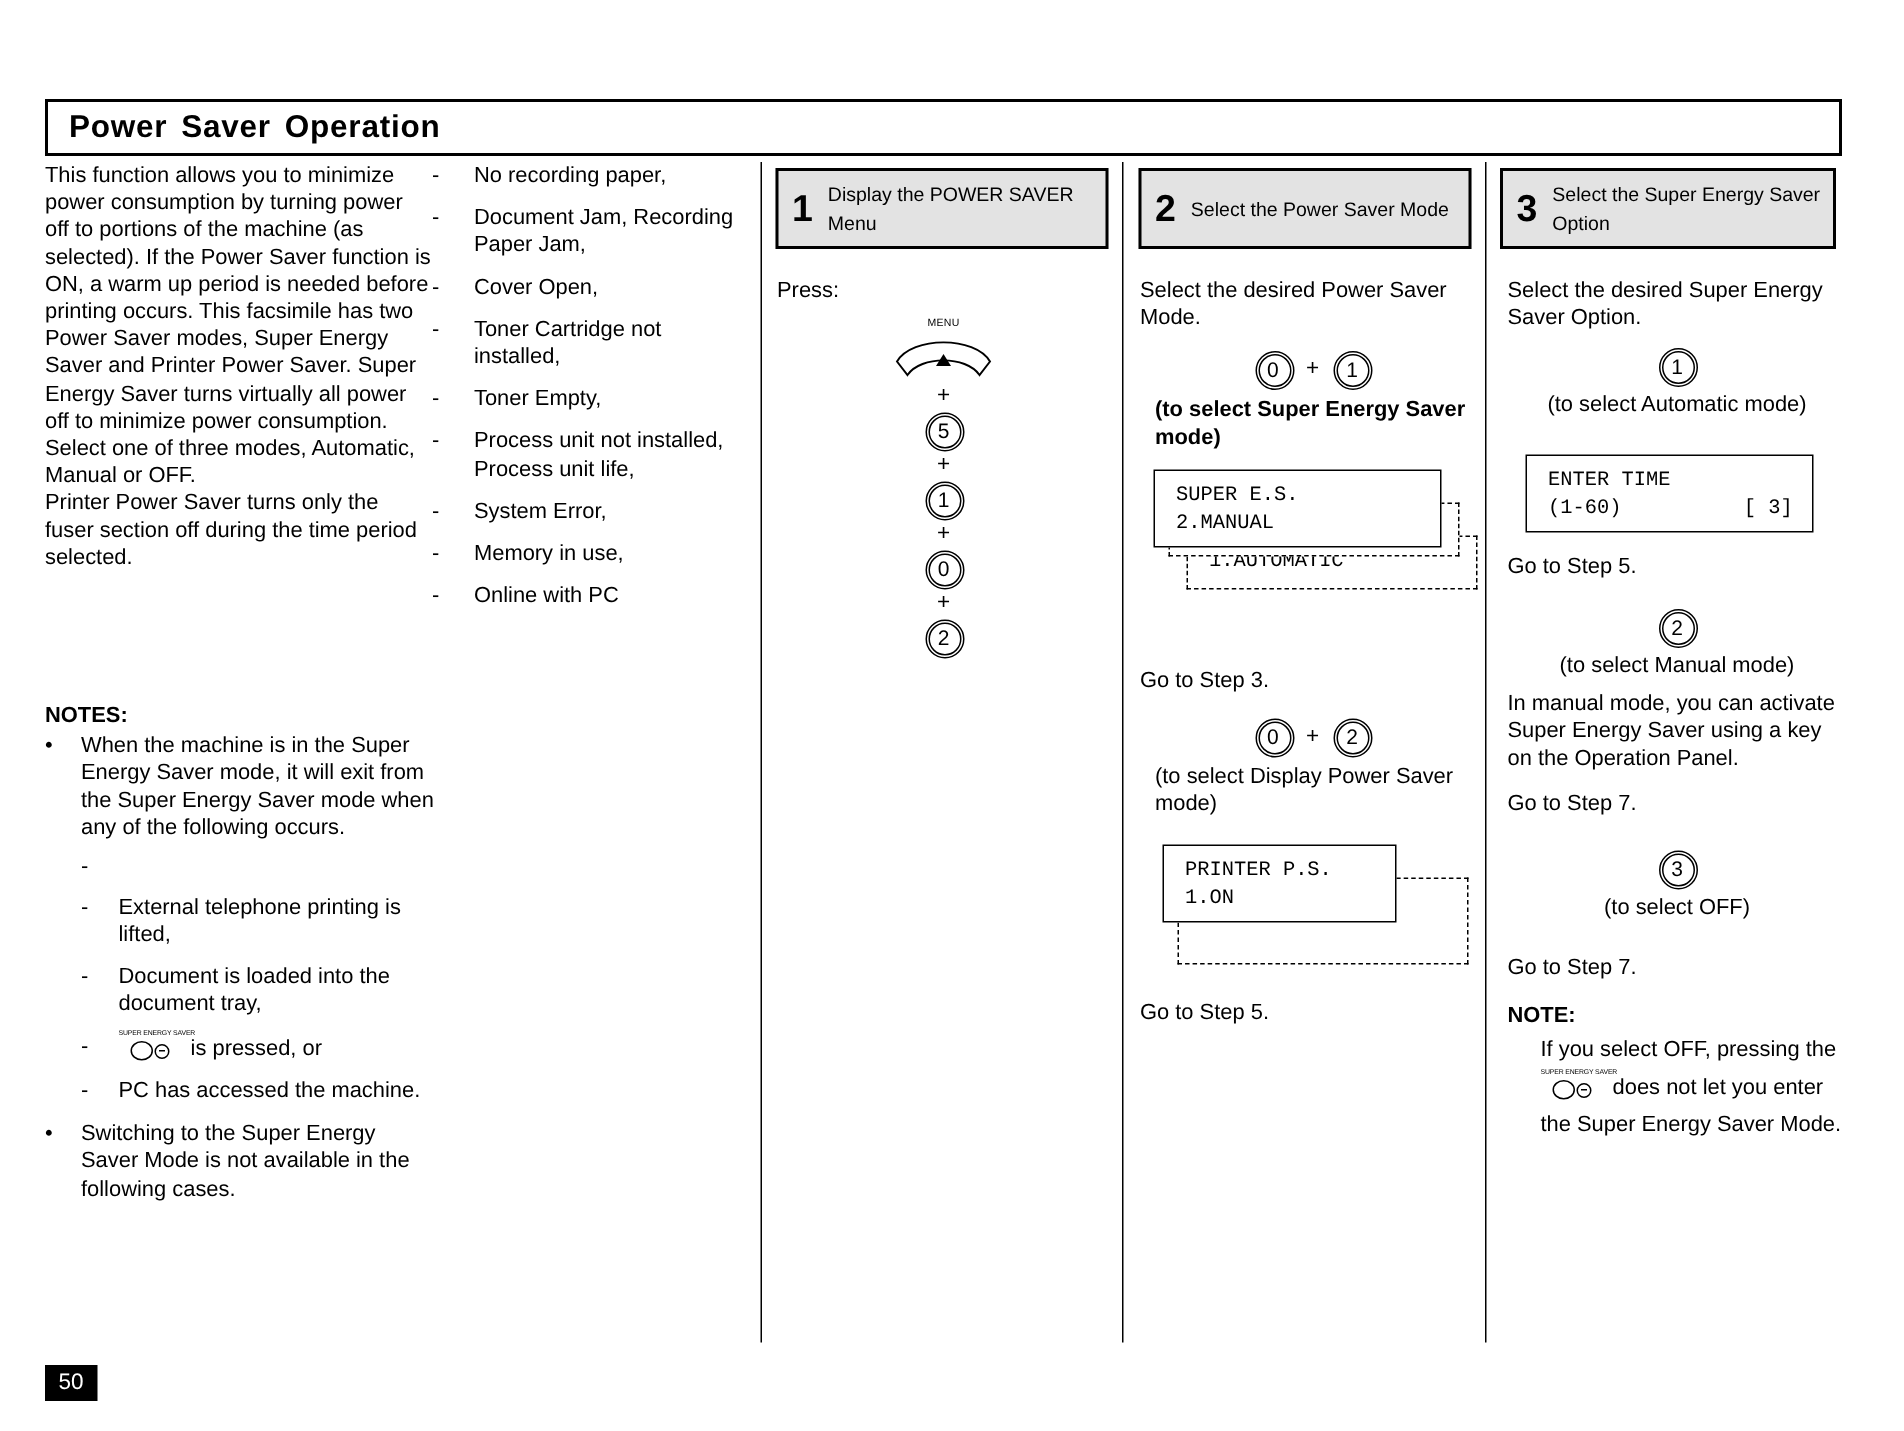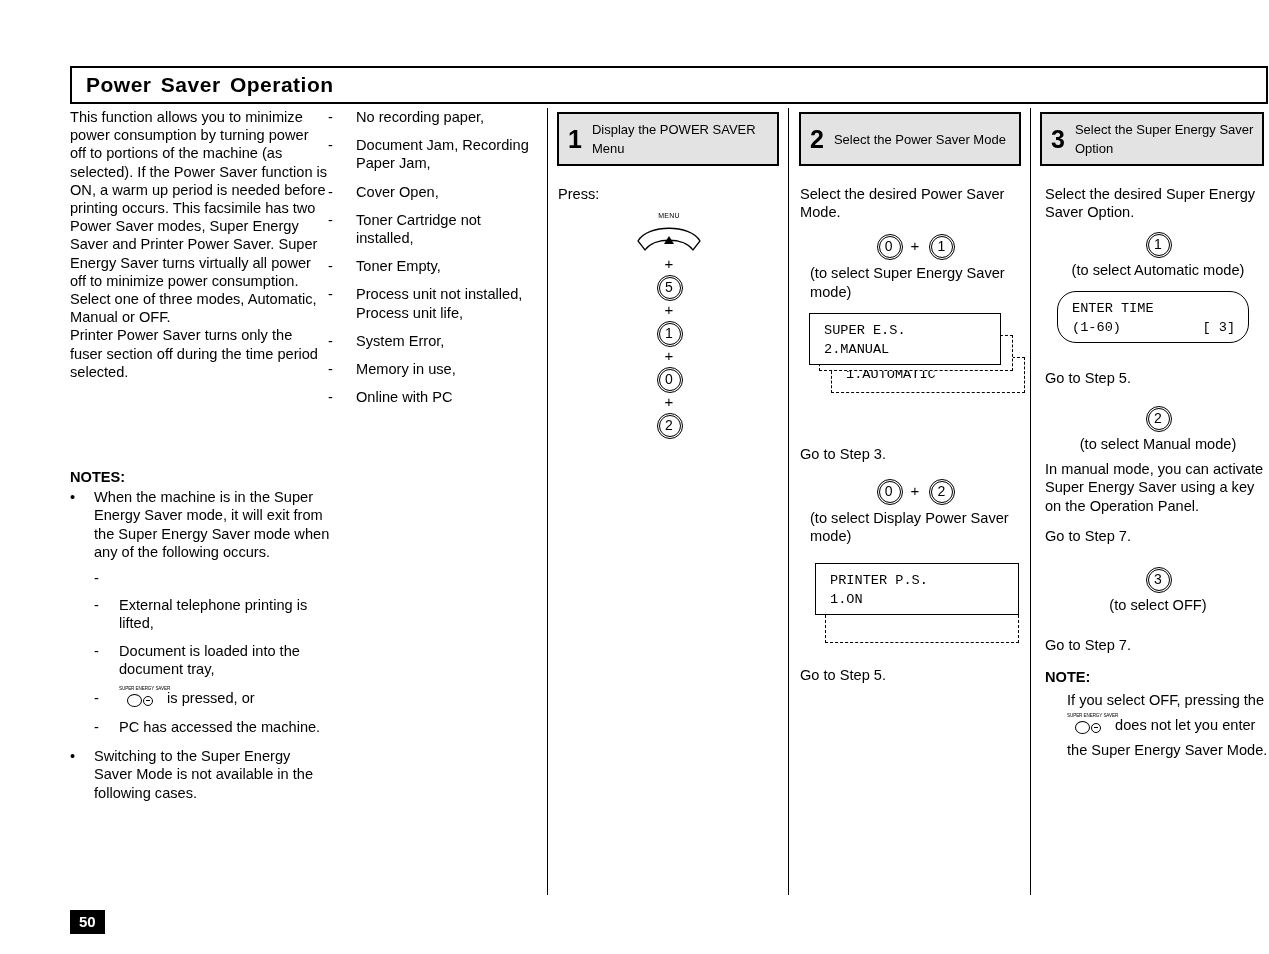--- a/index.html
+++ b/index.html
@@ -6,21 +6,21 @@
     margin: 0; padding: 0;
     background: #ffffff;
   }
   body {
     width: 1269px; height: 954px;
     position: relative;
     font-family: "Liberation Sans", sans-serif;
     color: #000;
     overflow: hidden;
   }
-  .page { position: absolute; inset: 0; margin-left: 40px; }
+  .page { position: absolute; inset: 0; }
 
   
   .title-box {
     position: absolute;
     left: 30px; top: 66px; width: 1194px; height: 34px;
     border: 2px solid #000;
     display: flex; align-items: center;
   }
   .title-text {
     font-size: 21px; font-weight: bold;
@@ -104,21 +104,21 @@
   .ses-ring { position: absolute; left: 8px; top: 7px; width: 13px; height: 11px;
               border: 1.3px solid #000; border-radius: 50%; }
   .ses-sym { position: absolute; left: 24px; top: 9px; width: 8px; height: 8px;
              border: 1px solid #000; border-radius: 50%; }
   .ses-sym::after { content: ""; position: absolute; left: 2px; top: 3px; width: 4px; height: 1px; background: #000; }
 
   
   .pagenum {
     position: absolute; left: 30px; top: 910px;
     background: #000; color: #fff;
-    font-size: 15px; font-weight: bold;
+    font-size: 15px; font-weight: normal;
     padding: 3px 9px 4px 9px;
   }
   .caption { text-align: center; font-size: 14.6px; line-height: 18.2px; }
 </style>
 </head>
 <body>
 
 <div class="page">
 
   <div class="title-box">
@@ -270,21 +270,21 @@
 
     <div class="keyrow" style="margin-top:12px">
       <span class="key-circle">
           <span>0</span>
         </span>
       <span class="plus">+</span>
       <span class="key-circle">
           <span>1</span>
         </span>
     </div>
-    <div style="margin-top:5px; padding-left:10px;">(to select Super Energy Saver mode)</div>
+    <div style="margin-top:5px; padding-left:10px;font-weight:bold;">(to select Super Energy Saver mode)</div>
   </div>
 
   <div class="lcd-stack" style="left:769px; top:313px; width:215px; height:110px;">
     <div class="lcd dash2" style="left:22px; top:44px; width:194px; height:36px;">1.AUTOMATIC</div>
     <div class="lcd dash" style="left:10px; top:22px; width:194px; height:36px;">3.OFF</div>
     <div class="lcd solid" style="left:0px; top:0px; width:192px; height:52px;">SUPER E.S.
 2.MANUAL</div>
   </div>
 
   <div class="col" style="left:760px; top:445px; width:230px;">
@@ -299,21 +299,21 @@
       <span class="plus">+</span>
       <span class="key-circle">
           <span>2</span>
         </span>
     </div>
     <div style="margin-top:5px; padding-left:10px;">(to select Display Power Saver mode)</div>
   </div>
 
   <div class="lcd-stack" style="left:775px; top:563px; width:210px; height:86px;">
     <div class="lcd dash" style="left:10px; top:22px; width:194px; height:58px;">2.OFF</div>
-    <div class="lcd solid" style="left:0px; top:0px; width:204px; height:52px;">PRINTER P.S.
+    <div class="lcd solid" style="left:0px; top:0px; width:156px; height:52px;">PRINTER P.S.
 1.ON</div>
   </div>
 
   <div class="col" style="left:760px; top:666px; width:230px;">
     <div>Go to Step 5.</div>
   </div>
 
   <div class="step-head" style="left:1000px; top:112px; width:224px; height:54px;">
     <div class="step-num">3</div>
     <div class="step-label">Select the Super Energy Saver Option</div>
@@ -323,21 +323,21 @@
     <div>Select the desired Super Energy Saver Option.</div>
 
     <div class="keyrow" style="margin-top:10px">
       <span class="key-circle">
           <span>1</span>
         </span>
     </div>
     <div class="caption" style="margin-top:4px">(to select  Automatic  mode)</div>
   </div>
 
-  <div class="lcd solid" style="position:absolute; left:1017px; top:291px; width:192px; height:52px;border-radius:19px;">ENTER TIME
+  <div class="lcd solid" style="position:absolute; left:1017px; top:303px; width:192px; height:52px;">ENTER TIME
 (1-60)          [ 3]</div>
 
   <div class="col" style="left:1005px; top:369px; width:226px;">
     <div>Go to Step 5.</div>
   </div>
 
   <div class="col" style="left:1005px; top:405px; width:226px;">
     <div class="keyrow">
       <span class="key-circle">
           <span>2</span>

